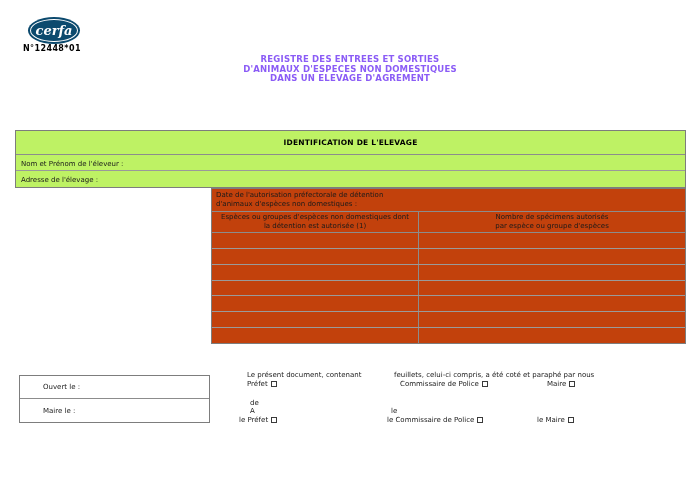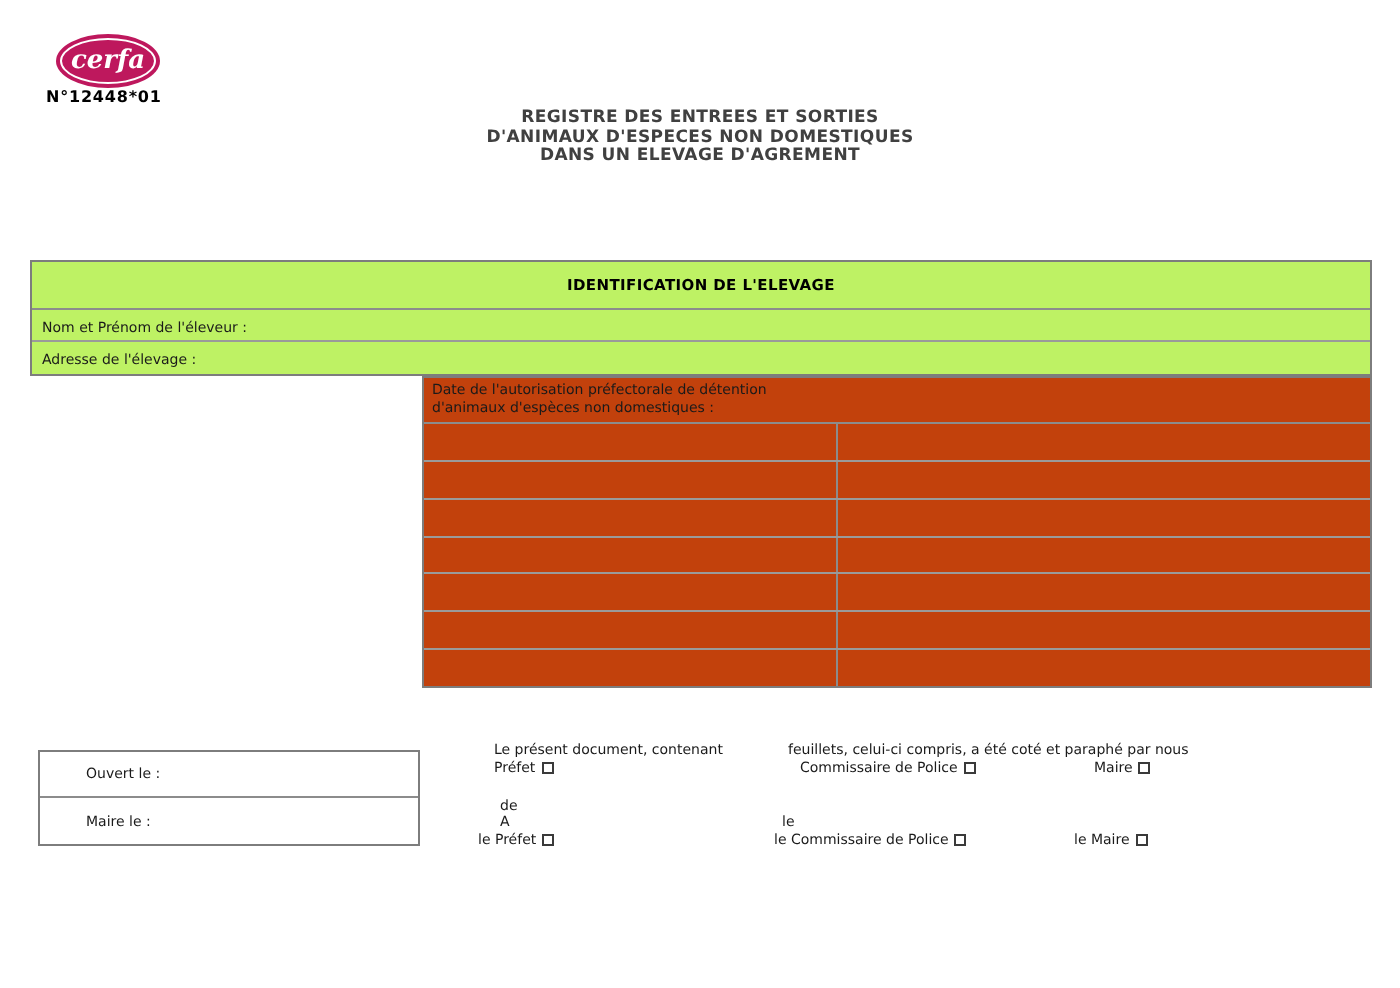--- a/index.html
+++ b/index.html
@@ -10,21 +10,21 @@
   
   .cerfa { position:absolute; left:28px; top:17px; width:52px; height:27px;
            border-radius:50%; display:flex; align-items:center; justify-content:center; }
   .cerfa::before { content:""; position:absolute; inset:2px; border:1px solid #fff; border-radius:50%; }
   .cerfa-text { color:#fff; font-family:"DejaVu Serif","Liberation Serif",serif;
                 font-style:italic; font-weight:bold; font-size:13px; line-height:1; padding-bottom:1px; }
   .cerfa-num { position:absolute; left:23px; top:44px; font-size:8px; font-weight:bold;
                color:#000; letter-spacing:0.4px; }
 
   
-  .title-block { position:absolute; left:0; right:0; top:55px; text-align:center; color:#404040; }
+  .title-block { position:absolute; left:0; right:0; top:55px; text-align:center; color:#8b5cf6; }
   .title-line { font-size:8.5px; font-weight:bold; line-height:9.5px; letter-spacing:0.2px; }
   .subtitle   { font-size:6.8px; font-weight:bold; margin-top:1.5px; letter-spacing:0.1px; }
 
   
   .id-box { position:absolute; left:15px; top:130px; width:671px; height:58px;
             border:1px solid #7d7d7d; background:#bef264; }
   .id-header { height:24px; border-bottom:1px solid #8c8c8c; display:flex;
                align-items:center; justify-content:center;
                font-size:7.5px; font-weight:bold; color:#000; letter-spacing:0.2px; }
   .id-row { height:16px; border-bottom:1px solid #9a9a9a; font-size:7px;
@@ -55,21 +55,21 @@
   
   .cert { position:absolute; font-size:7px; line-height:8px; white-space:nowrap; color:#1a1a1a; }
   .cb { display:inline-block; width:6px; height:6px; border:1px solid #3a3a3a;
         margin-left:3px; vertical-align:-1px; background:#fff; }
 </style>
 </head>
 <body>
 
 <div class="page">
 
-  <div class="cerfa" style="background: #be185d;">
+  <div class="cerfa" style="background: #0c4a6e;">
     <span class="cerfa-text">cerfa</span>
   </div>
   <div class="cerfa-num">N°12448*01</div>
 
   <div class="title-block">
     <div class="title-line">REGISTRE DES ENTREES ET SORTIES</div>
     <div class="title-line">D'ANIMAUX D'ESPECES NON DOMESTIQUES</div>
     <div class="title-line">DANS UN ELEVAGE D'AGREMENT</div>
   </div>
 
@@ -80,20 +80,30 @@
     </div>
     <div class="id-row last">
       <span>Adresse de l'élevage :</span>
     </div>
   </div>
 
   <div class="auth-table">
     <div class="date-section">
       <div>Date de l'autorisation préfectorale de détention</div>
       <div>d'animaux d'espèces non domestiques :</div>
+    </div>
+    <div class="col-headers">
+      <div class="c1 hc">
+        <div>Espèces ou groupes d'espèces non domestiques dont</div>
+        <div>la détention est autorisée (1)</div>
+      </div>
+      <div class="c2 hc">
+        <div>Nombre de spécimens autorisés</div>
+        <div>par espèce ou groupe d'espèces</div>
+      </div>
     </div>
     <div class="trows">
         <div class="trow">
           <div class="tcell c1"></div>
           <div class="tcell c2"></div>
         </div>
         <div class="trow">
           <div class="tcell c1"></div>
           <div class="tcell c2"></div>
         </div>

